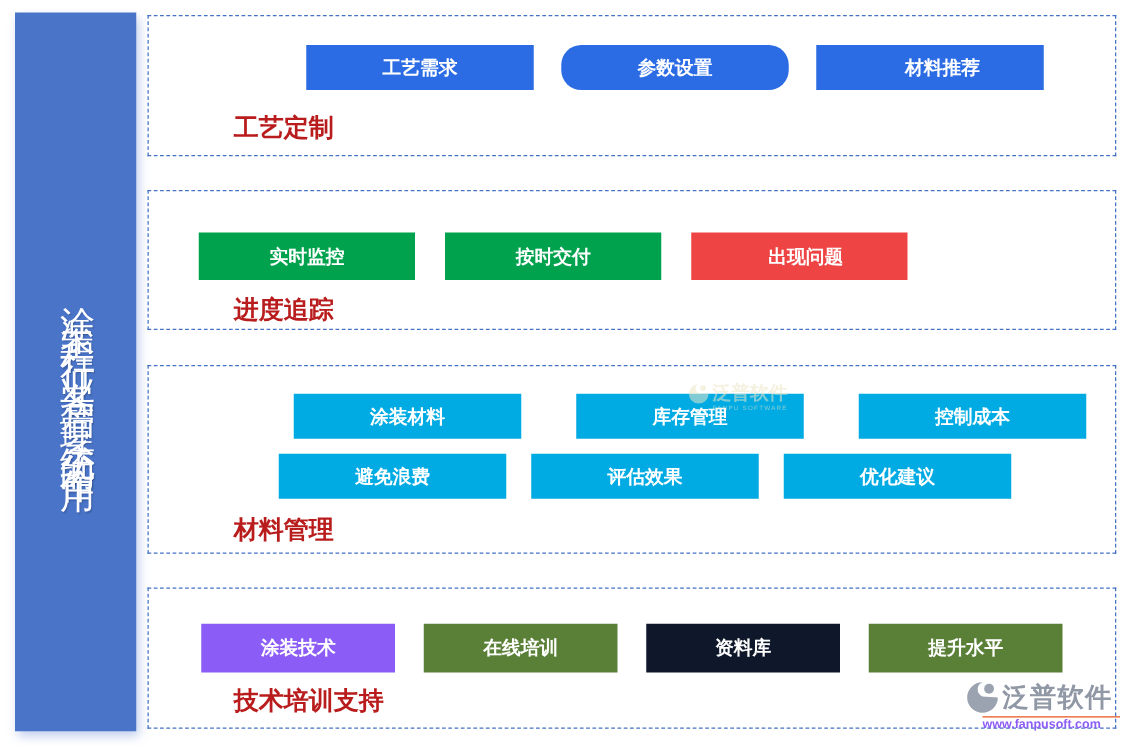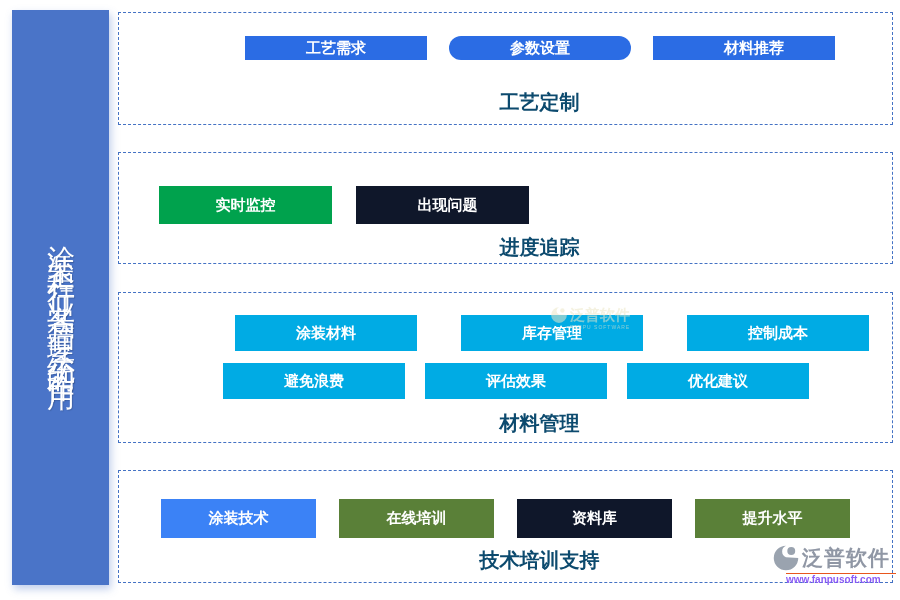--- a/index.html
+++ b/index.html
@@ -37,32 +37,32 @@
   .sec-3 { top:292px; height:151px; }
   .sec-4 { top:470px; height:113px; }
 
   .chip-row { position:absolute; display:flex; }
   .chip {
     color:#ffffff; font-size:15px; font-weight:700;
     display:flex; align-items:center; justify-content:center;
     flex:0 0 auto; cursor:pointer;
   }
   .sec-1 .chip-row { top:23px; left:126px; gap:22px; }
-  .sec-1 .chip { width:182px; height:24px; }
+  .sec-1 .chip { width:182px; height:36px; }
   .sec-2 .chip-row { top:33px; left:40px; gap:24px; }
   .sec-2 .chip { width:173px; height:38px; }
   .sec-3 .chip-row.r1 { top:22px; left:116px; gap:44px; }
   .sec-3 .chip-row.r2 { top:70px; left:104px; gap:20px; }
   .sec-3 .chip { width:182px; height:36px; }
   .sec-4 .chip-row { top:28px; left:42px; gap:23px; }
   .sec-4 .chip { width:155px; height:39px; }
 
   .sec-title {
     position:absolute; left:0; right:0; padding-left:68px;
-    text-align:center; color:#0c4a6e;
+    text-align:left; color:#b91c1c;
     font-size:20px; font-weight:700;
     font-family:"Liberation Serif", serif;
   }
   .sec-1 .sec-title { top:76px; }
   .sec-2 .sec-title { top:81px; }
   .sec-3 .sec-title { top:117px; }
   .sec-4 .sec-title { top:76px; }
 
   
   .watermark {
@@ -102,42 +102,43 @@
     <div class="chip" style="background: rgb(43, 108, 228);">工艺需求</div>
     <div class="chip" style="background: rgb(43, 108, 228); border-radius: 16px;">参数设置</div>
     <div class="chip" style="background: rgb(43, 108, 228); padding-left: 20px;">材料推荐</div>
   </div>
   <div class="sec-title">工艺定制</div>
 </div>
 
 <div class="section sec-2">
   <div class="chip-row">
     <div class="chip" style="background: rgb(0, 162, 77);">实时监控</div>
-    <div class="chip" style="background: #0f172a; padding-left: 10px;">出现问题</div>
+    <div class="chip" style="background: rgb(0, 162, 77);">按时交付</div>
+    <div class="chip" style="background: #ef4444; padding-left: 10px;">出现问题</div>
   </div>
   <div class="sec-title">进度追踪</div>
 </div>
 
 <div class="section sec-3">
   <div class="chip-row r1">
     <div class="chip" style="background: rgb(0, 171, 228);">涂装材料</div>
     <div class="chip" style="background: rgb(0, 171, 228);">库存管理</div>
     <div class="chip" style="background: rgb(0, 171, 228);">控制成本</div>
   </div>
   <div class="chip-row r2">
     <div class="chip" style="background: rgb(0, 171, 228);">避免浪费</div>
     <div class="chip" style="background: rgb(0, 171, 228);">评估效果</div>
     <div class="chip" style="background: rgb(0, 171, 228);">优化建议</div>
   </div>
   <div class="sec-title">材料管理</div>
 </div>
 
 <div class="section sec-4">
   <div class="chip-row">
-    <div class="chip" style="background: #3b82f6;">涂装技术</div>
+    <div class="chip" style="background: #8b5cf6;">涂装技术</div>
     <div class="chip" style="background: rgb(90, 128, 56);">在线培训</div>
     <div class="chip" style="background: #0f172a;">资料库</div>
     <div class="chip" style="background: rgb(90, 128, 56);">提升水平</div>
   </div>
   <div class="sec-title">技术培训支持</div>
 </div>
 
 <div class="watermark">
   <svg class="wm-icon" viewBox="0 0 32 32">
     <path d="M16 2 A14 14 0 1 0 30 16 L16 15 A7 7 0 0 1 16 2 Z" fill="#ece7c8"></path>

